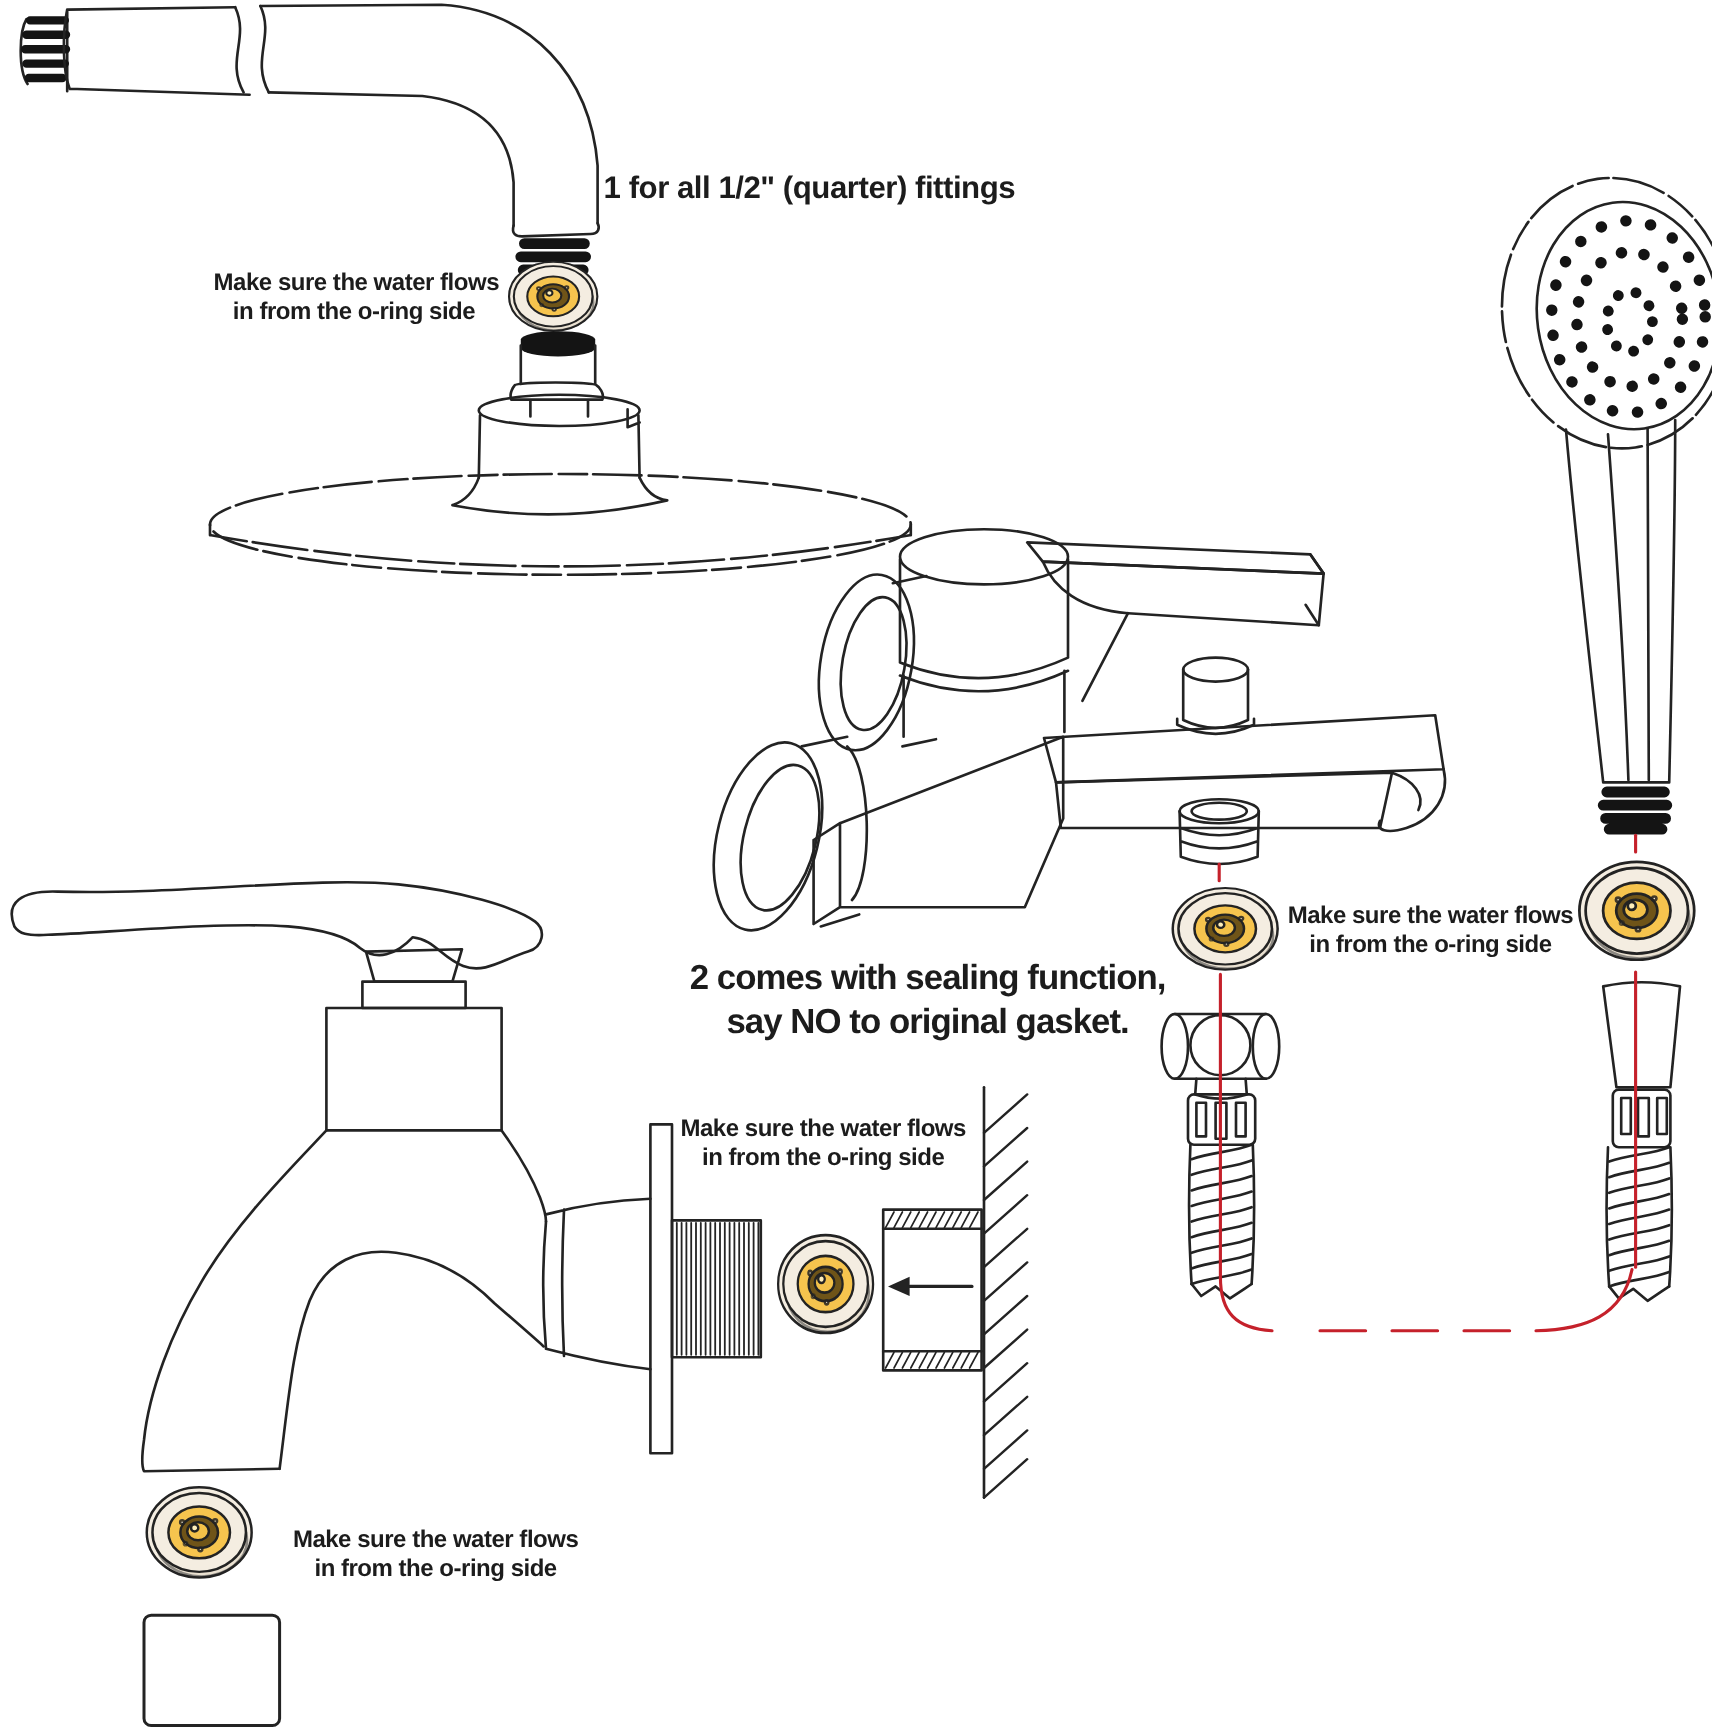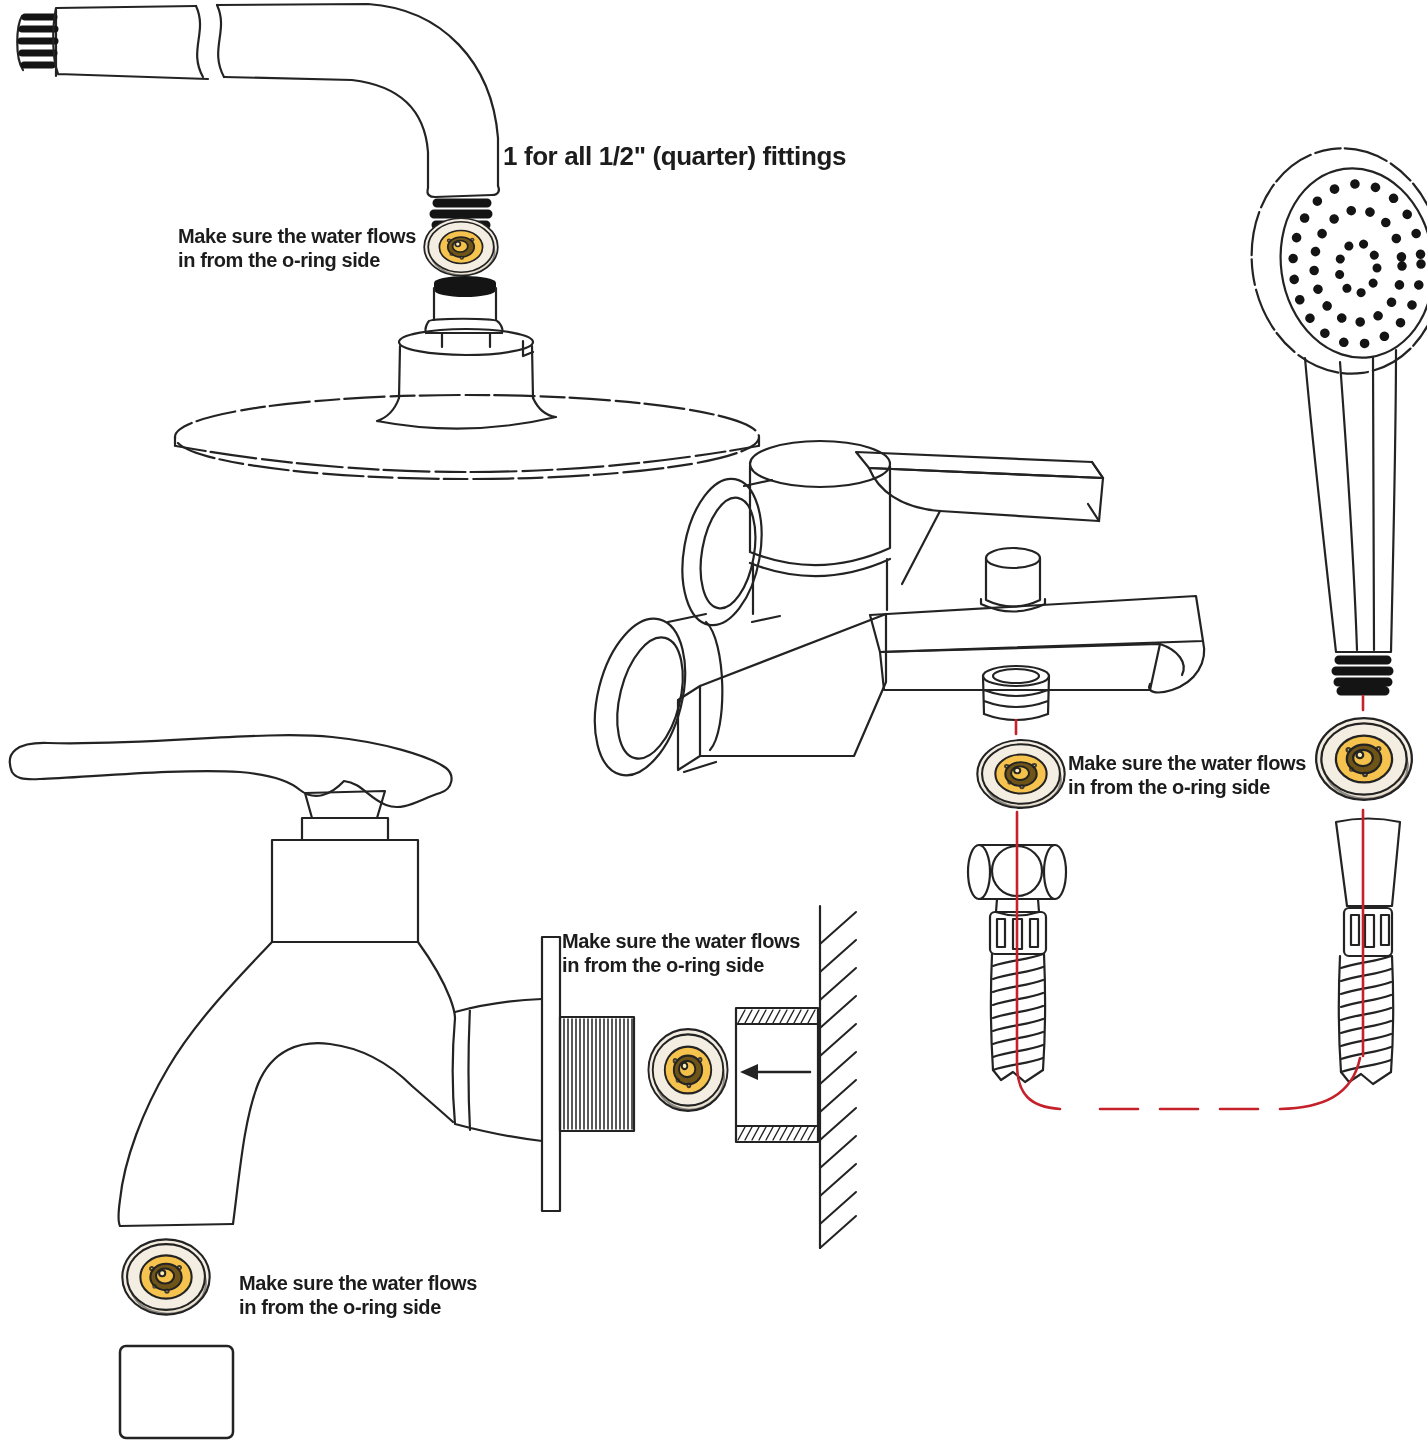--- a/index.html
+++ b/index.html
@@ -3,21 +3,21 @@
 <meta charset="utf-8">
 <style>
   html,body{margin:0;padding:0;background:#ffffff;}
   .canvas{
     position:relative;width:1427px;height:1444px;background:var(--background,#fff);
     font-family:"Liberation Sans",sans-serif;overflow:hidden;
   }
   .canvas svg{position:absolute;left:0;top:0;}
   .note{
     position:absolute;color:var(--text,#1c1c1c);font-weight:700;z-index:2;
-    letter-spacing:-0.4px;line-height:1.22;white-space:nowrap;
+    text-align:center;letter-spacing:-0.4px;line-height:1.22;white-space:nowrap;
   }
   .note-fitting{left:503px;top:141px;font-size:26px;text-align:left;}
   .note-oring{font-size:20px;}
   .note-oring-1{left:178px;top:224px;width:234px;}
   .note-oring-2{left:1068px;top:751px;width:248px;}
   .note-oring-3{left:562px;top:929px;width:248px;}
   .note-oring-4{left:239px;top:1271px;width:248px;}
   .note-sealing{left:553px;top:797px;width:440px;font-size:29px;letter-spacing:-0.8px;line-height:1.26;}
 </style>
 </head>
@@ -194,20 +194,24 @@
 
 <div class="note note-fitting">
   <span>1 for all 1/2" (quarter) fittings</span>
 </div>
 
 <div class="note note-oring note-oring-1">
   <div>Make sure the water flows</div>
   <div>in from the o-ring side</div>
 </div>
 
+<div class="note note-sealing">
+  <div>2 comes with sealing function,</div>
+  <div>say NO to original gasket.</div>
+</div>
 
 <div class="note note-oring note-oring-2">
   <div>Make sure the water flows</div>
   <div>in from the o-ring side</div>
 </div>
 
 <div class="note note-oring note-oring-3">
   <div>Make sure the water flows</div>
   <div>in from the o-ring side</div>
 </div>

